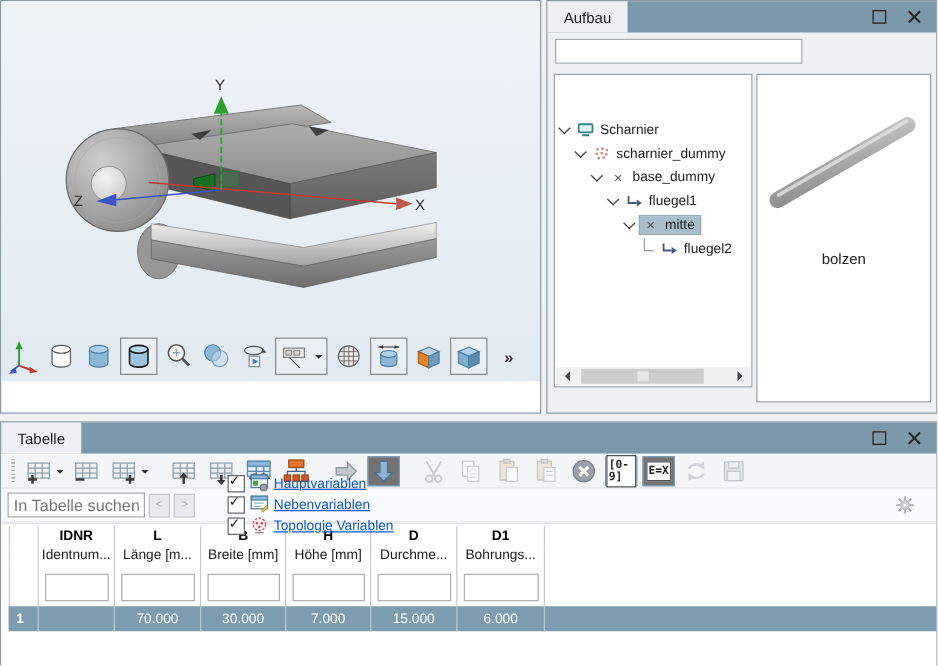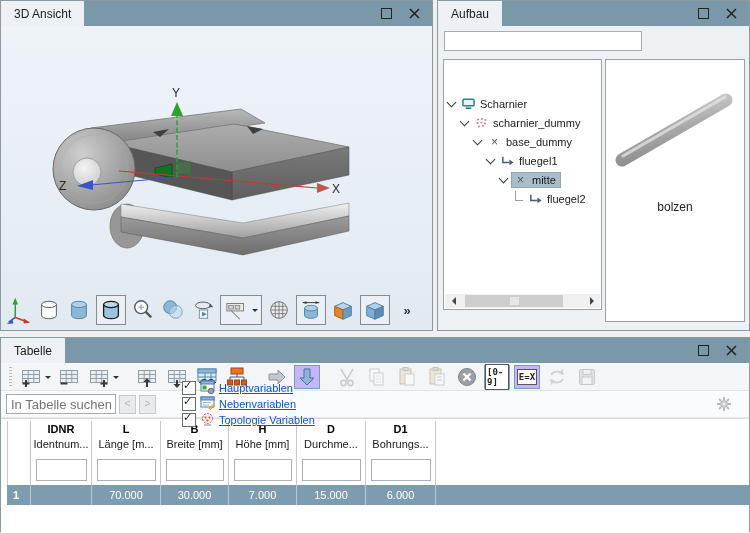--- a/index.html
+++ b/index.html
@@ -45,21 +45,21 @@
   .strack{flex:1;height:14px;position:relative;background:#f0f0f0;}
   .sthumb{position:absolute;left:4%;top:1px;height:12px;width:78%;background:#cdcdcd;}
   .sthumb::after{content:"";position:absolute;left:46%;top:2px;width:9px;height:8px;background:#e6e6e6;}
   .preview{position:absolute;left:167px;top:33px;width:140px;height:263px;background:#fff;border:1px solid #98a4ac;box-sizing:border-box;}
   .prevlabel{position:absolute;left:0;right:0;top:140px;text-align:center;font-size:12px;color:#222;}
   
   .ttoolbar{height:27px;background:#f3f5f6;border-bottom:1px solid #e0e2e4;display:flex;align-items:center;gap:4px;padding-left:8px;position:relative;}
   .ttoolbar::before{content:"";width:3px;height:20px;margin-right:2px;background:repeating-linear-gradient(#bbb 0 1px,transparent 1px 3px);}
   .tbtn{width:26px;height:24px;display:flex;align-items:center;justify-content:center;border:1px solid transparent;box-sizing:border-box;}
   .tbtn svg{width:22px;height:22px;display:block;}
-  .tbtn.active{background:#c4b5fd;border:1px solid #7a9cb5;}
+  .tbtn.active{background:#737373;border:1px solid #7a9cb5;}
   .tbtn.disabled{opacity:.45;}
   .tbtn.gap{margin-left:10px;}
   .tbtn.withcaret{width:34px;}
   .tlabel{font-size:9px;font-weight:bold;font-family:"DejaVu Sans Mono",monospace;color:#222;border:1px solid #555;background:#fdfdfd;padding:2px 1px;}
   .searchrow{height:26px;background:#fafbfc;border-bottom:1px solid #e6e8ea;display:flex;align-items:center;position:relative;padding-left:5px;font-size:11px;}
   .search-input{width:110px;height:20px;border:1px solid #a5adb3;box-sizing:border-box;font-size:13px;padding:0 4px;font-family:"Liberation Sans",sans-serif;}
   .navbtn{width:17px;height:19px;margin-left:3px;background:#e8eaec;border:1px solid #c6cace;color:#b4b8bc;font-size:10px;line-height:1;padding:0;}
   .cbgroup{display:flex;align-items:center;margin-left:26px;gap:4px;cursor:default;}
   .cb{width:12px;height:12px;border:1px solid #6a6a6a;background:#fff;position:relative;display:inline-block;}
   .cb.checked::after{content:"✓";position:absolute;left:0px;top:-3px;font-size:11px;color:#222;}
@@ -78,36 +78,20 @@
   .drow{height:20px;background:#7d9cb0;color:#fff;font-size:11px;}
   .drow .tcell{border-right:1px solid #b9c9d4;display:flex;align-items:center;justify-content:center;}
   .drow .numcell{justify-content:flex-start;padding-left:5px;font-weight:bold;border-left:1px solid #7d9cb0;}
 </style>
 </head>
 <body>
 
 <div id="stage">
 
   <section class="window" id="win3d">
-    <header class="titlebar">
-      <div class="titletab">
-        <span>3D Ansicht</span>
-      </div>
-      <div class="tb-fill"></div>
-      <div class="winbtns">
-        <span class="wbtn">
-            <span class="sq"></span>
-          </span>
-        <span class="wbtn">
-          <svg width="11" height="11" viewBox="0 0 11 11">
-              <path d="M1 1l9 9M10 1l-9 9" stroke="#222" stroke-width="1.5"></path>
-            </svg>
-        </span>
-      </div>
-    </header>
     <div class="viewport">
       <svg width="431" height="304" viewBox="0 0 431 304">
         <defs>
           <linearGradient id="topGrad" x1="0" y1="0" x2="0" y2="1">
               <stop offset="0" stop-color="#adadad"></stop>
               <stop offset="1" stop-color="#8e8e8e"></stop>
             </linearGradient>
           <linearGradient id="frontGrad" x1="0" y1="0" x2="0" y2="1">
               <stop offset="0" stop-color="#7a7a7a"></stop>
               <stop offset="1" stop-color="#5e5e5e"></stop>

